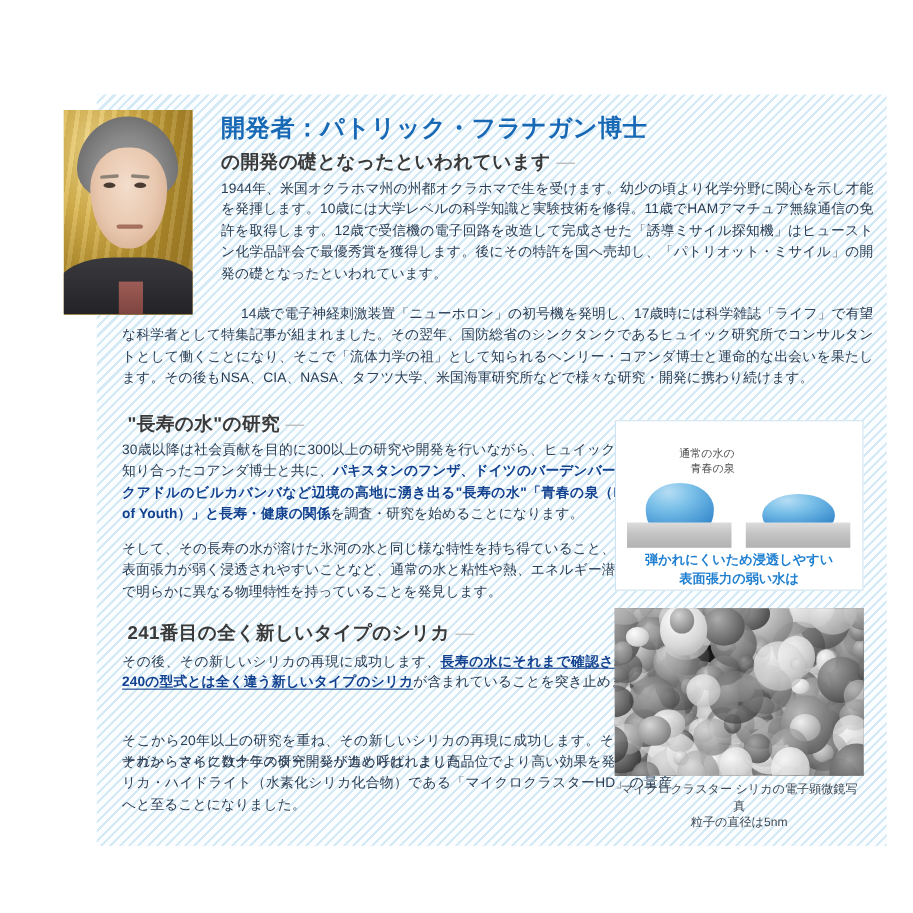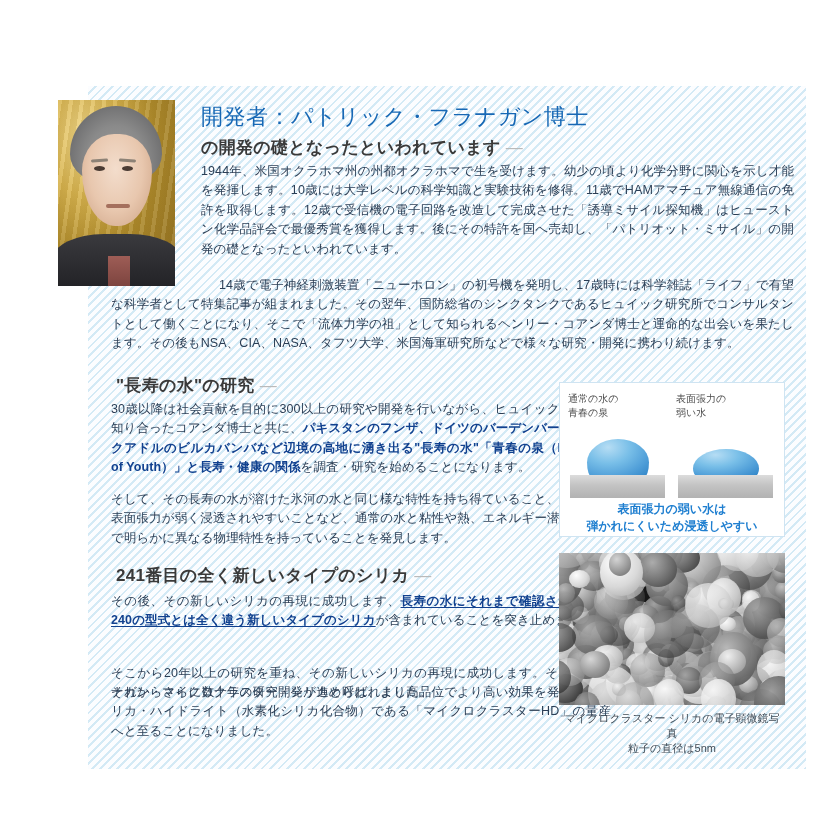--- a/index.html
+++ b/index.html
@@ -67,21 +67,21 @@
   }
   .portrait .shirt {
     position:absolute; left:50px; bottom:0; width:22px; height:30px;
     background:linear-gradient(180deg,#9e5d56,#7d443f);
     transform:skewX(0deg);
   }
 
   
   .title {
     position:absolute; left:113px; top:16px;
-    font-size:22px; font-weight:normal; color:#1768b5;
+    font-size:22px; font-weight:bold; color:#1768b5;
     letter-spacing:.5px; white-space:nowrap;
   }
   .subhead {
     position:absolute; left:113px; top:50px;
     font-size:17px; font-weight:bold; color:#3a3a3a;
     letter-spacing:.3px; white-space:nowrap;
   }
   .subhead .dash { color:#b9b9b9; font-weight:normal; padding-left:5px; }
 
   .sechead {
@@ -111,21 +111,21 @@
   .p6 { position:absolute; left:23px; top:578px; width:500px; }
   .p7 { position:absolute; left:23px; top:597px; width:500px; }
 
   
   .diagram {
     position:absolute; left:471px; top:296px;
     width:226px; height:155px;
     background:#ffffff;
     border:1px solid #cfe4f2;
   }
-  .d-col { position:absolute; top:9px; width:100px; text-align:left;
+  .d-col { position:absolute; top:23px; width:100px; text-align:right;
            font-size:10px; line-height:14px; color:#4a4a4a;font-family:Liberation Serif, serif; }
   .d-col.left { left:8px; }
   .d-col.right { left:116px; }
   .slab { position:absolute; height:23px; width:95px;
           background:linear-gradient(180deg,#dcdcdc 0%,#c3c3c3 45%,#b2b2b2 100%); }
   .slab.left { left:10px; top:92px; }
   .slab.right { left:118px; top:92px; }
   .drop {
     position:absolute;
     background:radial-gradient(ellipse at 34% 22%, #b6ddf4 0%, #79bfe8 38%, #4f9ed8 72%, #2f83c6 100%);
@@ -189,31 +189,27 @@
 
     <div class="body p6">そこから20年以上の研究を重ね、その新しいシリカの再現に成功します。それはフラナガン・マイクロクラスター・シリカと呼ばれました。</div>
 
     <div class="body p7">それからさらに数十年の研究開発が進められ、より高品位でより高い効果を発揮するシリカ・ハイドライト（水素化シリカ化合物）である「マイクロクラスターHD」の量産へと至ることになりました。</div>
 
     <div class="diagram">
       <div class="d-col left">
         <div>通常の水の</div>
         <div>青春の泉</div>
       </div>
-      <div class="d-col right">
-        <div>表面張力の</div>
-        <div>弱い水</div>
-      </div>
       <div class="drop left"></div>
       <div class="drop right"></div>
       <div class="slab left"></div>
       <div class="slab right"></div>
       <div class="d-caption">
+        <div>弾かれにくいため浸透しやすい</div>
         <div>表面張力の弱い水は</div>
-        <div>弾かれにくいため浸透しやすい</div>
       </div>
     </div>
 
     <div class="micro-wrap">
       <div class="micro" id="micro">
           <div class="g" style="left: 121.891px; top: 54.3333px; width: 18.0893px; height: 19.5569px; background: radial-gradient(circle at 35% 30%, rgb(255, 255, 255) 0%, rgb(204, 204, 204) 55%, rgb(149, 149, 149) 100%); opacity: 0.84;"></div>
           <div class="g" style="left: 52.0027px; top: -3.13303px; width: 14.0339px; height: 12.5596px; background: radial-gradient(circle at 35% 30%, rgb(164, 164, 164) 0%, rgb(99, 99, 99) 55%, rgb(44, 44, 44) 100%); opacity: 0.9;"></div>
           <div class="g" style="left: 39.8945px; top: 35.555px; width: 22.407px; height: 26.4157px; background: radial-gradient(circle at 35% 30%, rgb(224, 224, 224) 0%, rgb(159, 159, 159) 55%, rgb(104, 104, 104) 100%); opacity: 0.99;"></div>
           <div class="g" style="left: 97.5993px; top: 1.65437px; width: 36.2027px; height: 38.9069px; background: radial-gradient(circle at 35% 30%, rgb(213, 213, 213) 0%, rgb(148, 148, 148) 55%, rgb(93, 93, 93) 100%); opacity: 0.68;"></div>
           <div class="g" style="left: 51.1697px; top: -12.5873px; width: 35.4248px; height: 40.1134px; background: radial-gradient(circle at 35% 30%, rgb(230, 230, 230) 0%, rgb(165, 165, 165) 55%, rgb(110, 110, 110) 100%); opacity: 0.94;"></div>

